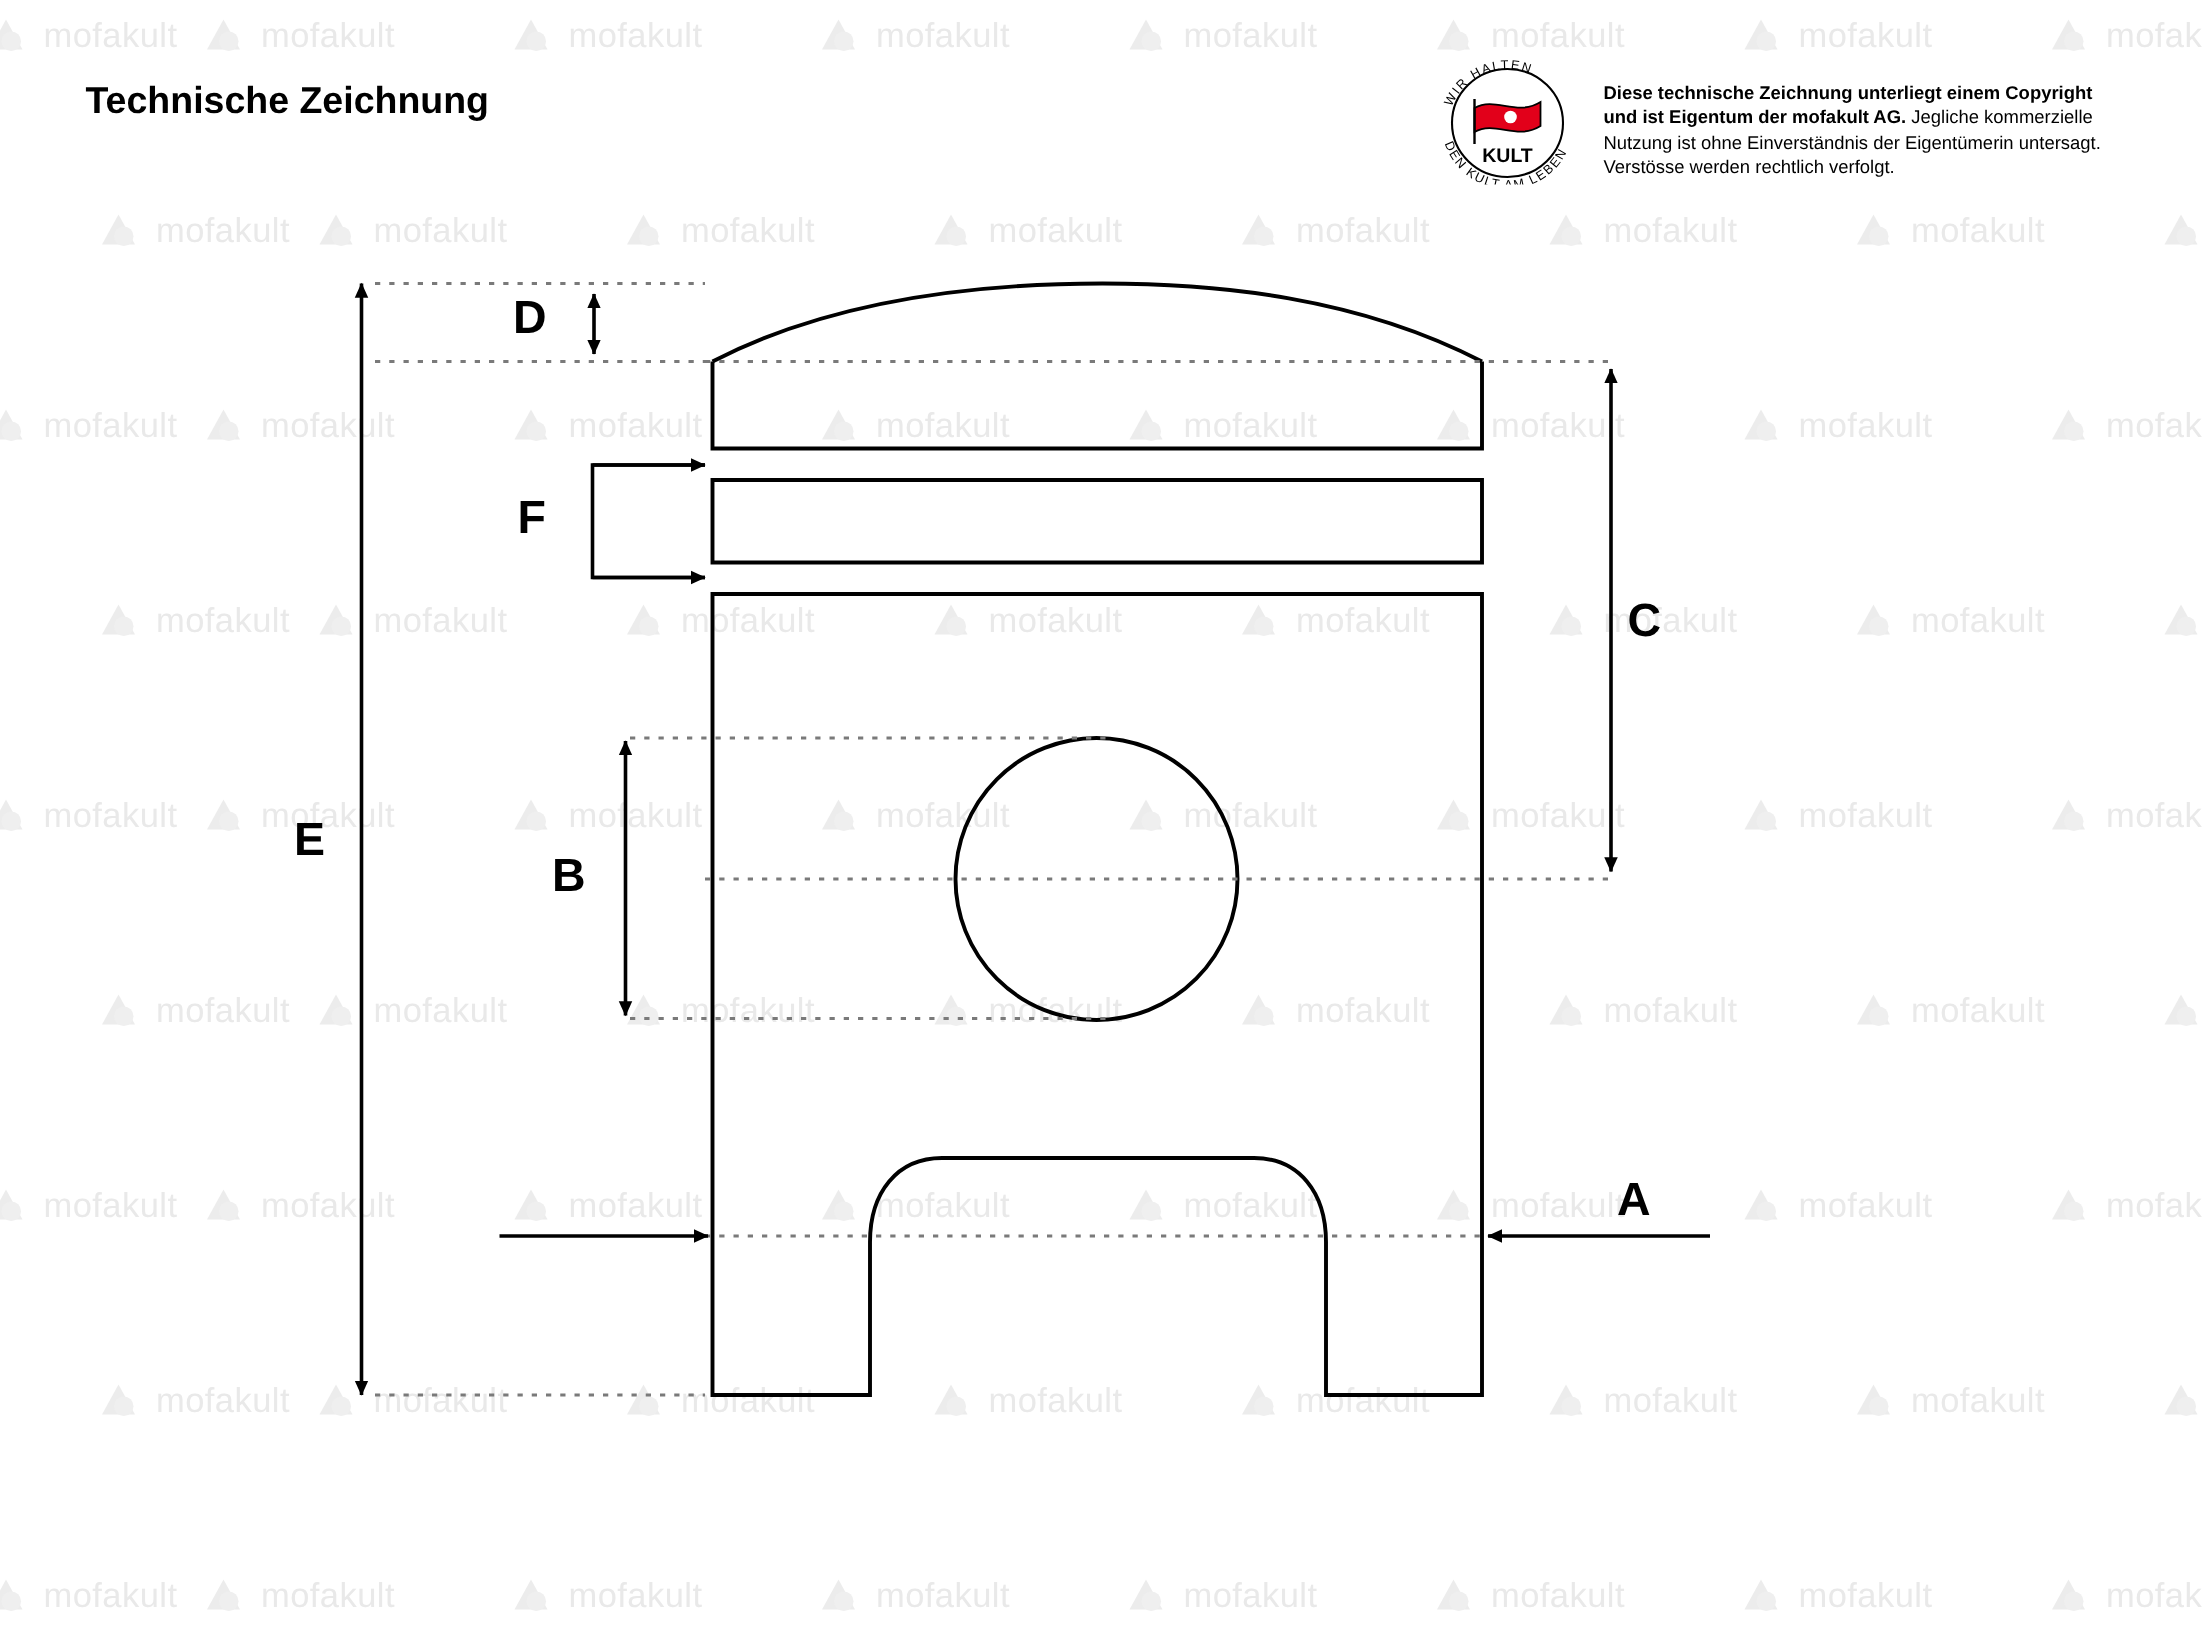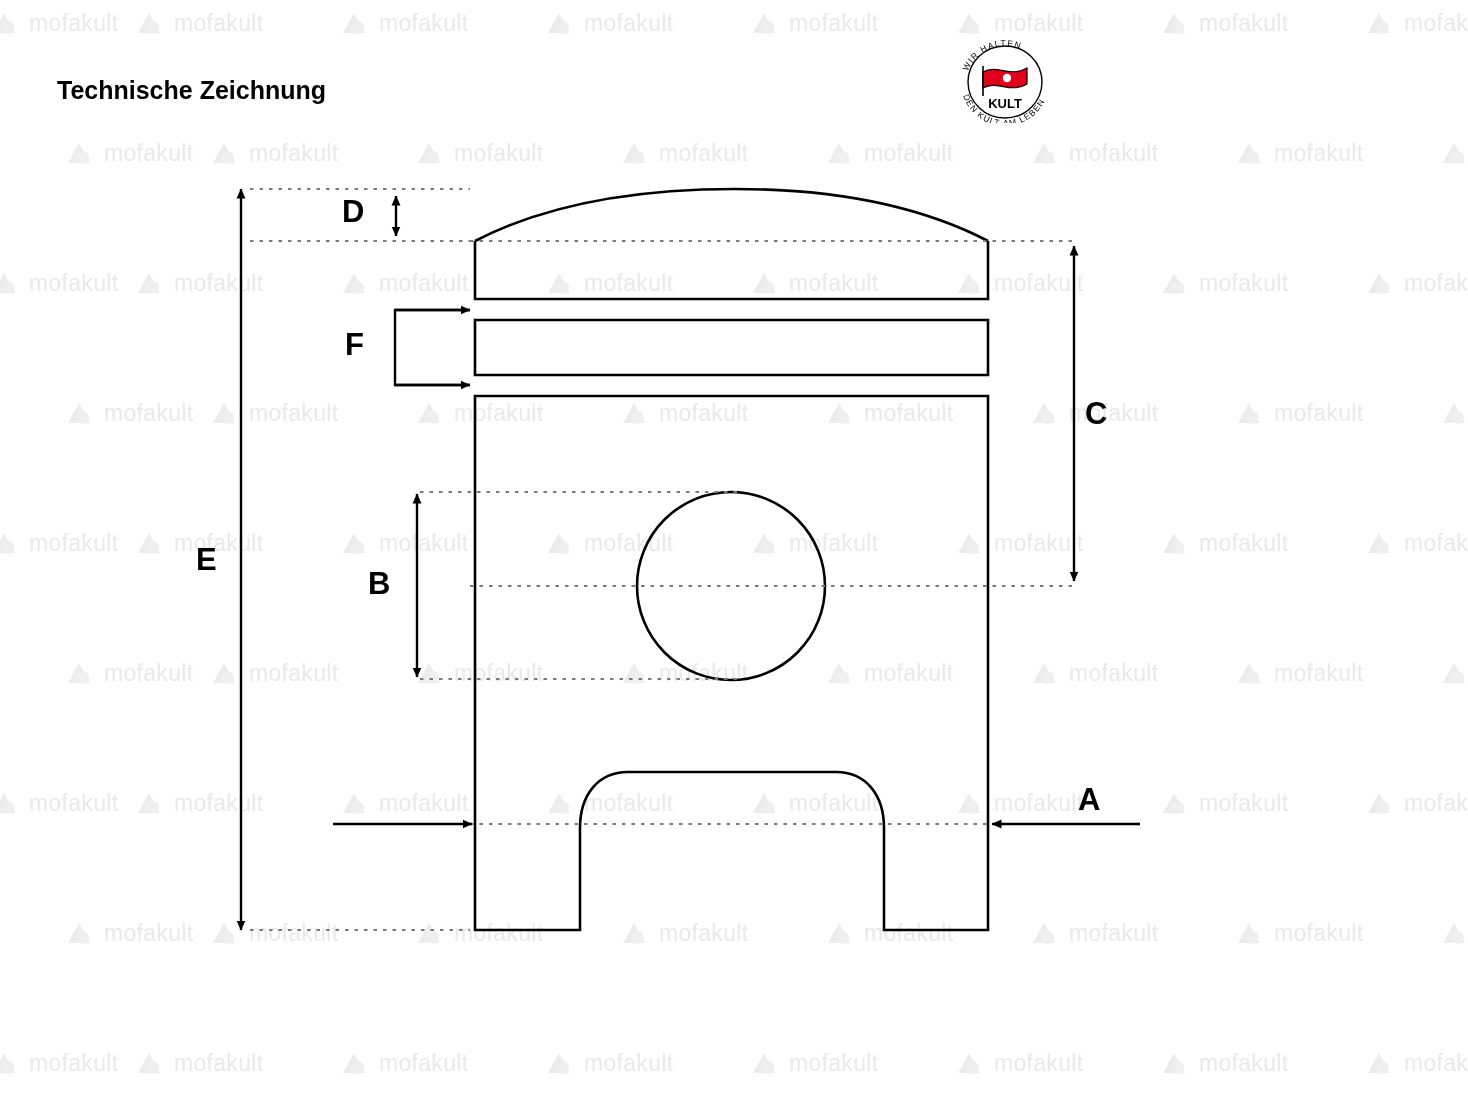--- a/index.html
+++ b/index.html
@@ -60,21 +60,20 @@
     background: #efefef;
   }
   
   #title {
     position: absolute;
     left: 57px;
     top: 53px;
     font-size: 25px;
     font-weight: bold;
     z-index: 3;
-    margin-top: 23px;
   }
   #copyright {
     position: absolute;
     left: 1069px;
     top: 54px;
     width: 350px;
     font-size: 12.3px;
     line-height: 1.33;
     z-index: 3;
   }
@@ -176,20 +175,23 @@
       <div class="wm" style="left: 340px; top: 1050px;"><span class="wm-logo"></span>mofakult</div>
       <div class="wm" style="left: 545px; top: 1050px;"><span class="wm-logo"></span>mofakult</div>
       <div class="wm" style="left: 750px; top: 1050px;"><span class="wm-logo"></span>mofakult</div>
       <div class="wm" style="left: 955px; top: 1050px;"><span class="wm-logo"></span>mofakult</div>
       <div class="wm" style="left: 1160px; top: 1050px;"><span class="wm-logo"></span>mofakult</div>
       <div class="wm" style="left: 1365px; top: 1050px;"><span class="wm-logo"></span>mofakult</div>
     </div>
 
   <div id="title">Technische Zeichnung</div>
 
+  <div id="copyright">
+    <b>Diese technische Zeichnung unterliegt einem Copyright und ist Eigentum der mofakult AG.</b><span> Jegliche kommerzielle Nutzung ist ohne Einverständnis der Eigentümerin untersagt. Verstösse werden rechtlich verfolgt.</span>
+  </div>
 
   <svg id="brand-logo" viewBox="0 0 100 85">
     <defs>
       <path id="arcTop" d="M 10,48 A 40,40 0 0 1 90,48"></path>
       <path id="arcBottom" d="M 6,44 A 44,44 0 0 0 94,44"></path>
     </defs>
     <ellipse cx="50" cy="44" rx="37" ry="36" fill="none" stroke="#000" stroke-width="1.4"></ellipse>
     <text font-size="8.5" font-family="Liberation Sans, sans-serif" fill="#000" letter-spacing="1.2">
       <textPath href="#arcTop" startOffset="12%">WIR HALTEN</textPath>
     </text>

